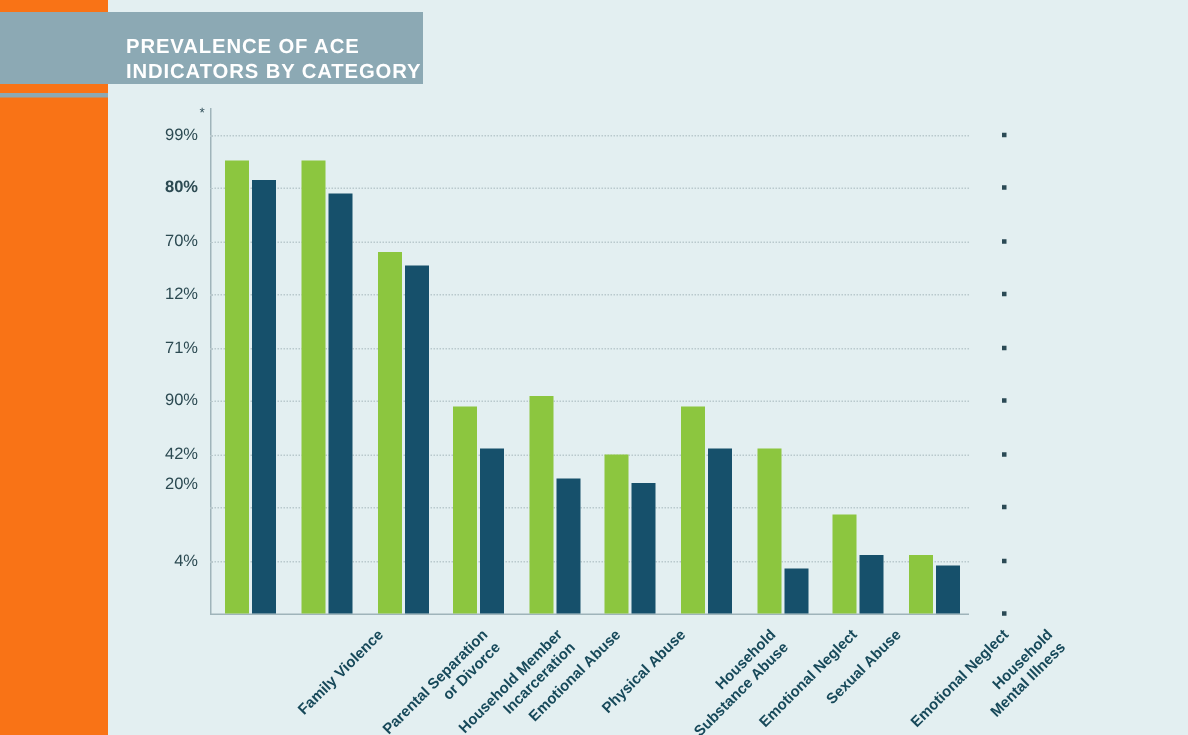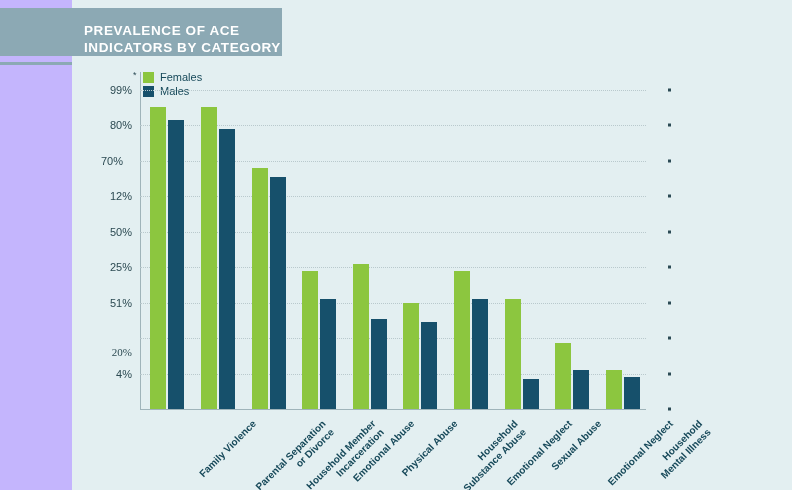--- a/index.html
+++ b/index.html
@@ -10,21 +10,21 @@
     width: 792px;
     height: 490px;
     background: #ffffff;
     font-family: "Liberation Sans", sans-serif;
     overflow: hidden;
   }
   #root {
     position: relative;
     width: 792px;
     height: 490px;
-    background: #c4b5fd;
+    background: #f97316;
   }
   
   .panel {
     position: absolute;
     left: 72px;
     top: 0px;
     width: 720px;
     height: 490px;
     background: #e3eff1;
   }
@@ -164,57 +164,47 @@
 <div id="root">
 
   <div class="panel"></div>
 
   <div class="header-band">
     <div class="header-title">Prevalence of ACE indicators by category</div>
   </div>
   <div class="header-rule"></div>
 
   <div class="legend-star">*</div>
-  <div class="legend">
-    <div class="legend-row">
-      <span class="swatch f"></span>
-      <span class="legend-label">Females</span>
-    </div>
-    <div class="legend-row">
-      <span class="swatch m"></span>
-      <span class="legend-label">Males</span>
-    </div>
-  </div>
 
   <div class="plot" id="plot">
     <div class="axis-line"></div>
     <div class="axis-base"></div>
   <div class="gridline" style="top: 301.526px;"></div>
       <div class="ytick" style="top: 301.526px;">4%</div>
       <div class="rdot" style="top: 301.526px; left: 528px;"></div>
       <div class="gridline" style="top: 266.053px;"></div>
-      <div class="ytick" style="top: 280px; font-family: Liberation Serif, serif;">20%</div>
+      <div class="ytick" style="top: 251px;">20%</div>
       <div class="rdot" style="top: 266.053px; left: 528px;"></div>
       <div class="gridline" style="top: 230.579px;"></div>
-      <div class="ytick" style="top: 230.579px;">51%</div>
+      <div class="ytick" style="top: 230.579px;">42%</div>
       <div class="rdot" style="top: 230.579px; left: 528px;"></div>
       <div class="gridline" style="top: 195.105px;"></div>
-      <div class="ytick" style="top: 195.105px;">25%</div>
+      <div class="ytick" style="top: 195.105px;">90%</div>
       <div class="rdot" style="top: 195.105px; left: 528px;"></div>
       <div class="gridline" style="top: 159.632px;"></div>
-      <div class="ytick" style="top: 159.632px;">50%</div>
+      <div class="ytick" style="top: 159.632px;">71%</div>
       <div class="rdot" style="top: 159.632px; left: 528px;"></div>
       <div class="gridline" style="top: 124.158px;"></div>
       <div class="ytick" style="top: 124.158px;">12%</div>
       <div class="rdot" style="top: 124.158px; left: 528px;"></div>
       <div class="gridline" style="top: 88.6842px;"></div>
-      <div class="ytick" style="top: 88.6842px; text-align: center;">70%</div>
+      <div class="ytick" style="top: 88.6842px;">70%</div>
       <div class="rdot" style="top: 88.6842px; left: 528px;"></div>
       <div class="gridline" style="top: 53.2105px;"></div>
-      <div class="ytick" style="top: 53.2105px;">80%</div>
+      <div class="ytick" style="top: 53.2105px; font-weight: bold;">80%</div>
       <div class="rdot" style="top: 53.2105px; left: 528px;"></div>
       <div class="gridline" style="top: 17.7368px;"></div>
       <div class="ytick" style="top: 17.7368px;">99%</div>
       <div class="rdot" style="top: 17.7368px; left: 528px;"></div>
       <div class="rdot" style="top: 337px; left: 528px;"></div>
       <div class="group" style="left: 10.3px; width: 34px;">
         <div class="bar f" style="left: 0px; width: 16px; height: 301.526px;"></div>
         <div class="bar m" style="left: 18px; width: 16px; height: 289.111px;"></div>
       </div>
       <div class="xlabel" style="left: 35.3px;">Family&nbsp;Violence</div>

